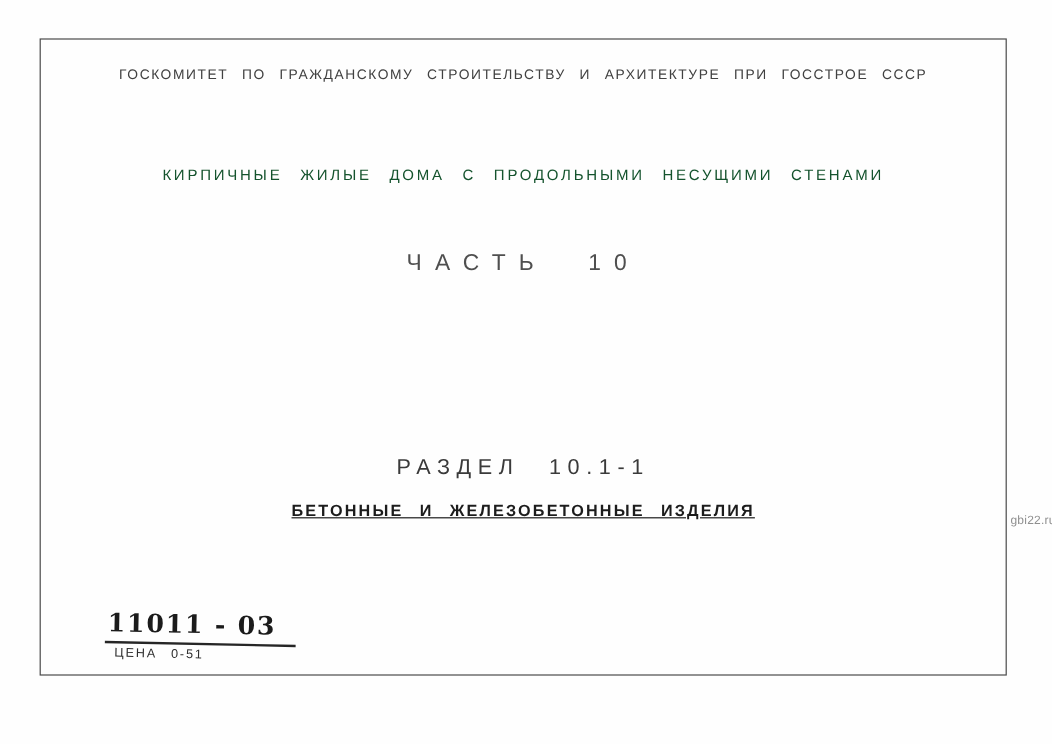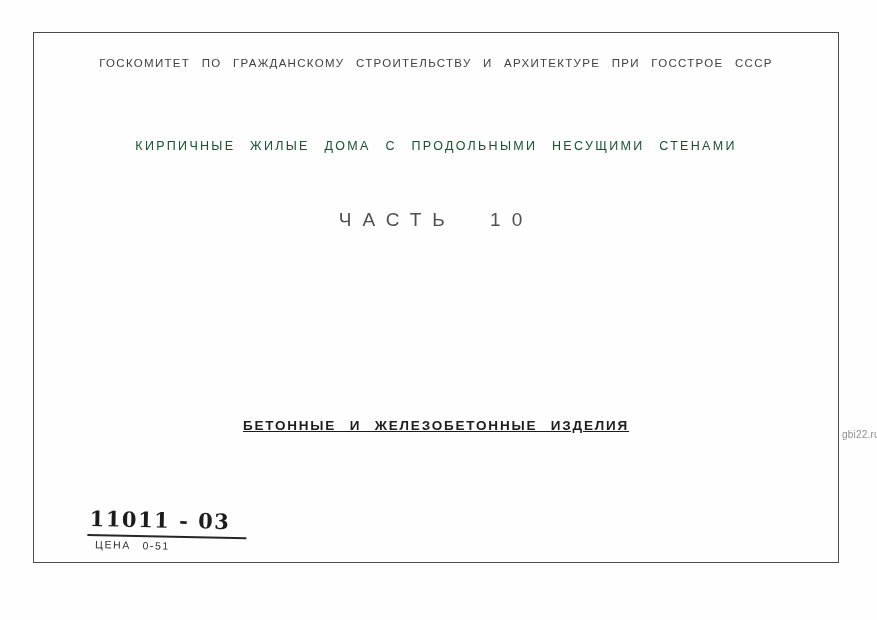--- a/index.html
+++ b/index.html
@@ -145,20 +145,21 @@
 
     <div class="cline org">ГОСКОМИТЕТ ПО ГРАЖДАНСКОМУ СТРОИТЕЛЬСТВУ И АРХИТЕКТУРЕ ПРИ ГОССТРОЕ СССР</div>
 
 
 
     <div class="cline series-sub">КИРПИЧНЫЕ ЖИЛЫЕ ДОМА С ПРОДОЛЬНЫМИ НЕСУЩИМИ СТЕНАМИ</div>
 
     <div class="cline part">ЧАСТЬ 10</div>
 
 
+    <div class="cline section">РАЗДЕЛ 10.1-1</div>
 
     <div class="cline section-sub">БЕТОННЫЕ И ЖЕЛЕЗОБЕТОННЫЕ ИЗДЕЛИЯ</div>
 
   </div>
 
   <div class="stamp">
     <span class="stamp-number">11011 - 03</span>
     <div class="stamp-price">ЦЕНА 0-51</div>
   </div>
 

